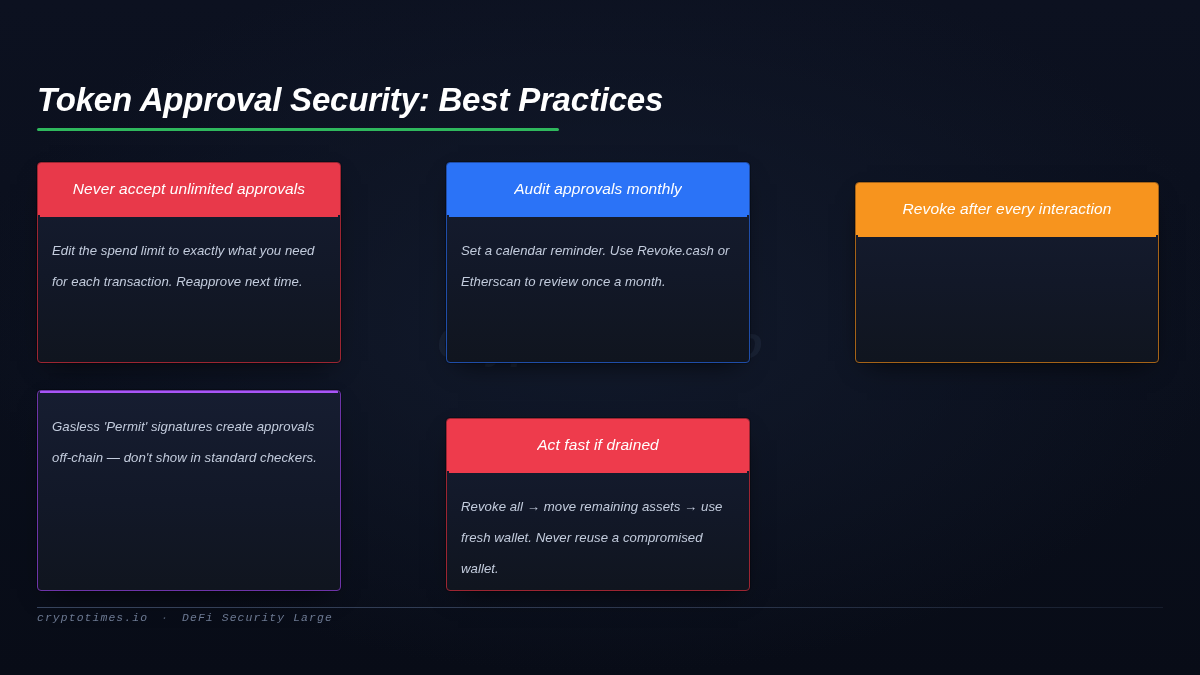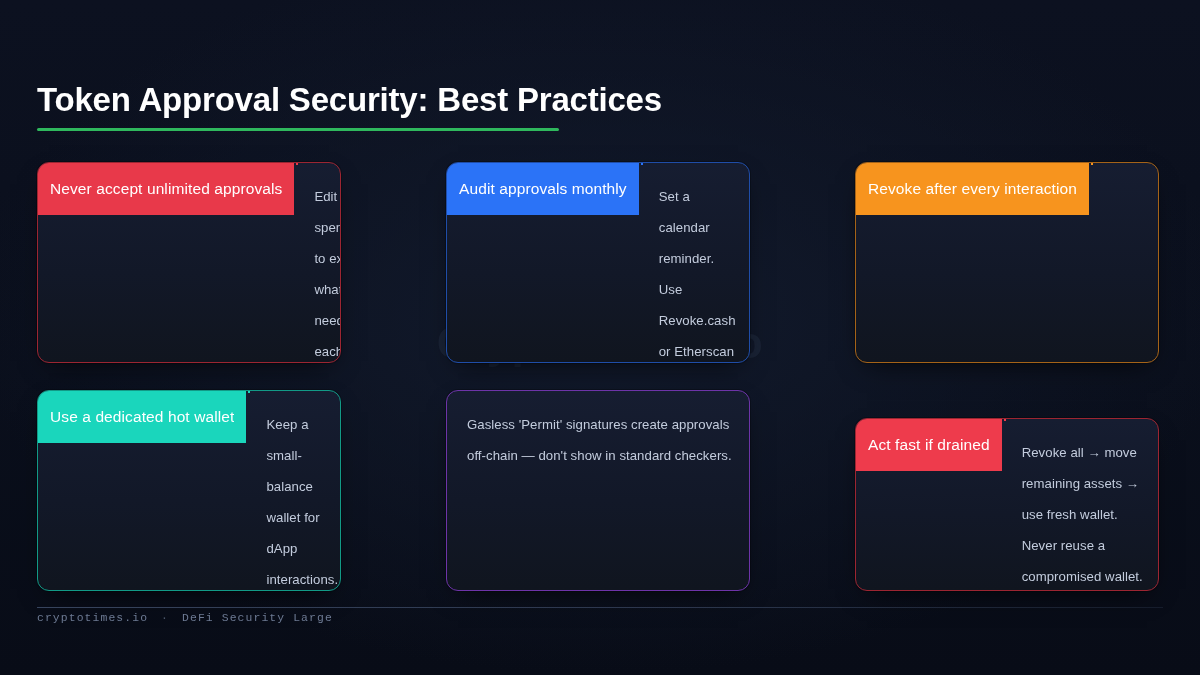--- a/index.html
+++ b/index.html
@@ -16,20 +16,21 @@
       radial-gradient(ellipse 900px 520px at 50% 46%, #121a2c 0%, rgba(15,21,38,0) 70%),
       linear-gradient(180deg, #0c1120 0%, #0a0f1c 55%, #080c17 100%);
     font-family: "Liberation Sans", sans-serif;
     position: relative;
   }
 
   #slide {
     position: relative;
     width: 1200px;
     height: 675px;
+    font-style: italic;
   }
 
   
   .watermark {
     position: absolute;
     left: 0;
     right: 0;
     top: 318px;
     text-align: center;
     font-family: "Liberation Sans", sans-serif;
@@ -75,26 +76,26 @@
     display: grid;
     grid-template-columns: repeat(3, 304px);
     grid-template-rows: 201px 201px;
     column-gap: 105px;
     row-gap: 27px;
     z-index: 2;
   }
 
   .card {
     position: relative;
-    border-radius: 12px;
+    border-radius: 4px;
     overflow: hidden;
     background: linear-gradient(180deg, #161d31 0%, #121828 55%, #10151f 100%);
     border: 1px solid rgba(255,255,255,0.10);
     display: flex;
-    flex-direction: row;
+    flex-direction: column;
   }
 
   .card-header {
     height: 52px;
     flex: 0 0 52px;
     display: flex;
     align-items: center;
     justify-content: center;
     padding: 0 12px;
     position: relative;
@@ -184,36 +185,27 @@
     <div class="card" style="border-color: rgb(31, 77, 168); box-shadow: rgba(0, 0, 0, 0.25) 0px 0px 0px 1px, rgba(0, 0, 0, 0.85) 0px 10px 26px -12px;">
       <div class="card-header" style="background: linear-gradient(rgb(43, 115, 247) 0%, rgb(43, 115, 247) 100%);">
         <div class="card-header-label">Audit approvals monthly</div>
       </div>
       <div class="card-divider" style="background: rgb(43, 115, 247);"></div>
       <div class="card-body">
         <div class="card-body-text">Set a calendar reminder. Use Revoke.cash or Etherscan to review once a month.</div>
       </div>
     </div>
 
-    <div class="card" style="border-color: rgb(165, 99, 24); box-shadow: rgba(0, 0, 0, 0.25) 0px 0px 0px 1px, rgba(0, 0, 0, 0.85) 0px 10px 26px -12px;">
+    <div class="card" style="border-color: rgb(165, 99, 24); box-shadow: rgba(0, 0, 0, 0.25) 0px 0px 0px 1px, rgba(0, 0, 0, 0.85) 0px 10px 26px -12px; margin-top: 20px;">
       <div class="card-header" style="background: linear-gradient(rgb(247, 148, 30) 0%, rgb(247, 148, 30) 100%);">
         <div class="card-header-label">Revoke after every interaction</div>
       </div>
       <div class="card-divider" style="background: rgb(247, 148, 30);"></div>
     </div>
 
-    <div class="card" style="border-color: rgb(18, 154, 135); box-shadow: rgba(0, 0, 0, 0.25) 0px 0px 0px 1px, rgba(0, 0, 0, 0.85) 0px 10px 26px -12px;">
-      <div class="card-header" style="background: linear-gradient(rgb(26, 214, 188) 0%, rgb(26, 214, 188) 100%);">
-        <div class="card-header-label">Use a dedicated hot wallet</div>
-      </div>
-      <div class="card-divider" style="background: rgb(26, 214, 188);"></div>
-      <div class="card-body">
-        <div class="card-body-text">Keep a small-balance wallet for dApp interactions. Large holdings stay in cold storage.</div>
-      </div>
-    </div>
 
     <div class="card" style="border-color: rgb(109, 52, 168); box-shadow: rgba(0, 0, 0, 0.25) 0px 0px 0px 1px, rgba(0, 0, 0, 0.85) 0px 10px 26px -12px;">
       <div class="card-divider" style="background: rgb(168, 85, 247);"></div>
       <div class="card-body">
         <div class="card-body-text">Gasless 'Permit' signatures create approvals off-chain — don't show in standard checkers.</div>
       </div>
     </div>
 
     <div class="card" style="border-color: rgb(156, 37, 50); box-shadow: rgba(0, 0, 0, 0.25) 0px 0px 0px 1px, rgba(0, 0, 0, 0.85) 0px 10px 26px -12px; margin-top: 28px;">
       <div class="card-header" style="background: linear-gradient(rgb(238, 59, 76) 0%, rgb(238, 59, 76) 100%);">

